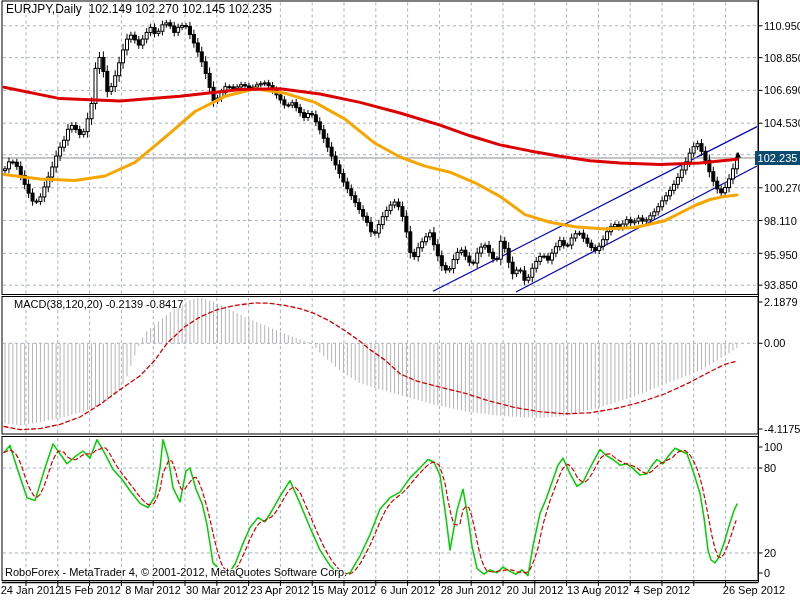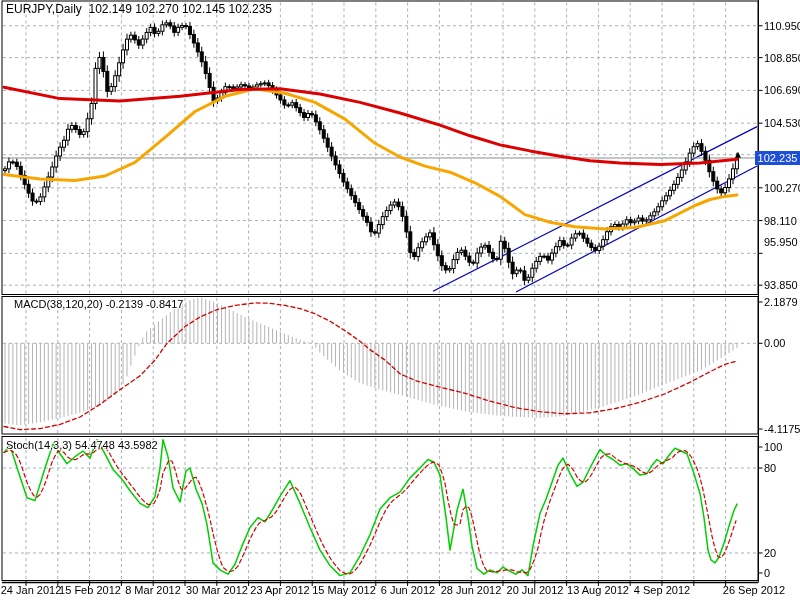--- a/index.html
+++ b/index.html
@@ -5,21 +5,21 @@
   html,body{margin:0;padding:0;background:#fff;}
   #stage{position:relative;width:800px;height:600px;background:#ffffff;
          font-family:"Liberation Sans",sans-serif;overflow:hidden;padding-left:28px;}
   #chart-svg{position:absolute;left:0;top:0;}
   .ovl{position:absolute;font-size:11px;color:#000;white-space:pre;line-height:13px;}
   .halo{text-shadow:1px 0 0 #fff,-1px 0 0 #fff,0 1px 0 #fff,0 -1px 0 #fff,1px 1px 0 #fff,-1px -1px 0 #fff;}
   #title{left:6px;top:3px;font-size:12px;}
   #macd-label{left:14px;top:298px;}
   #stoch-label{left:6px;top:439px;}
   #footer{left:5px;top:566px;}
-  #bid-label{position:absolute;left:755px;top:151px;width:45px;height:14px;background:#1d4ed8;
+  #bid-label{position:absolute;left:755px;top:151px;width:45px;height:14px;background:#0c4a6e;
              color:#fff;font-size:11px;line-height:14px;text-align:center;}
   .axlbl{position:absolute;left:764px;font-size:11px;color:#000;line-height:12px;white-space:nowrap;}
   .dtlbl{position:absolute;top:584px;font-size:11px;color:#000;transform:translateX(-50%);white-space:nowrap;}
 </style>
 </head>
 <body>
 
 <div id="stage">
   <svg id="chart-svg" width="800" height="600">
       <g>
@@ -736,29 +736,29 @@
         <line x1="566.6" y1="580.5" x2="566.6" y2="586" stroke="#000000" stroke-width="1"></line>
         <line x1="598.4" y1="580.5" x2="598.4" y2="586" stroke="#000000" stroke-width="1"></line>
         <line x1="630.2" y1="580.5" x2="630.2" y2="586" stroke="#000000" stroke-width="1"></line>
         <line x1="662" y1="580.5" x2="662" y2="586" stroke="#000000" stroke-width="1"></line>
         <line x1="693.8000000000001" y1="580.5" x2="693.8000000000001" y2="586" stroke="#000000" stroke-width="1"></line>
         <line x1="725.6" y1="580.5" x2="725.6" y2="586" stroke="#000000" stroke-width="1"></line>
       </g>
     </svg>
   <div id="title" class="ovl">EURJPY,Daily  102.149 102.270 102.145 102.235</div>
   <div id="macd-label" class="ovl halo">MACD(38,120,20) -0.2139 -0.8417</div>
-  <div id="stoch-label" class="ovl halo">Stoch(14,3,3) 54.4748 43.5982</div>
+  <div id="footer" class="ovl halo">RoboForex - MetaTrader 4, © 2001-2012, MetaQuotes Software Corp.</div>
   <div id="price-axis">
       <div class="axlbl" style="top: 19.7705px;">110.950</div>
       <div class="axlbl" style="top: 51.6271px;">108.850</div>
       <div class="axlbl" style="top: 84.3938px;">106.690</div>
       <div class="axlbl" style="top: 117.16px;">104.530</div>
       <div class="axlbl" style="top: 181.784px;">100.270</div>
       <div class="axlbl" style="top: 214.55px;">98.110</div>
-      <div class="axlbl" style="top: 236px; text-align: right;">95.950</div>
+      <div class="axlbl" style="top: 249px; text-align: right;">95.950</div>
       <div class="axlbl" style="top: 279.174px;">93.850</div>
       <div class="axlbl" style="top: 296px;">2.1879</div>
       <div class="axlbl" style="top: 337.305px;">0.00</div>
       <div class="axlbl" style="top: 423px;">-4.1175</div>
       <div class="axlbl" style="top: 441px;">100</div>
       <div class="axlbl" style="top: 462.007px;">80</div>
       <div class="axlbl" style="top: 546.957px; text-align: center;">20</div>
       <div class="axlbl" style="top: 567px;">0</div>
     </div>
   <div id="time-axis">

